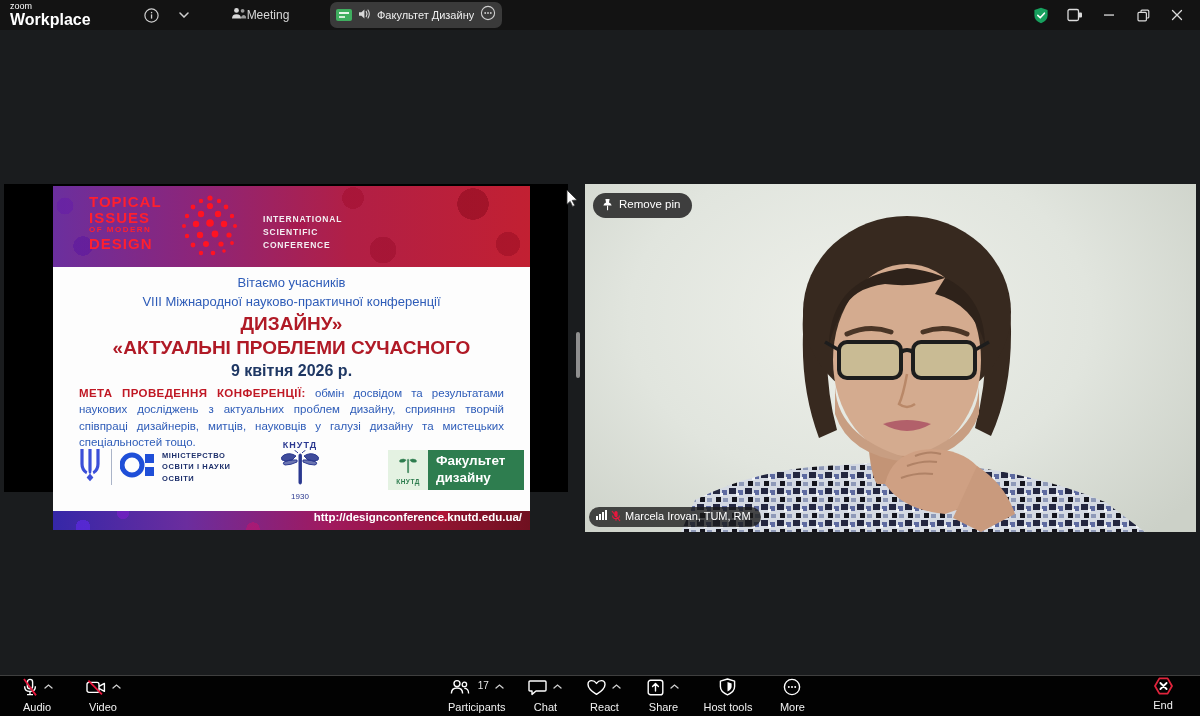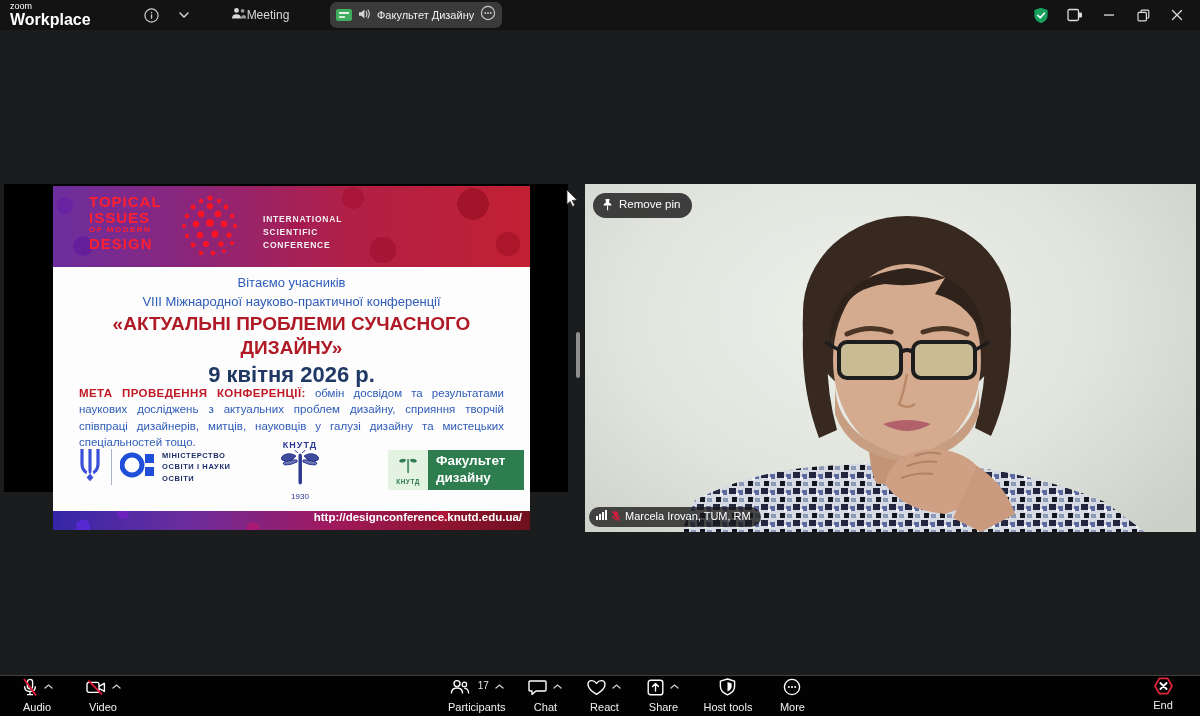--- a/index.html
+++ b/index.html
@@ -50,21 +50,21 @@
   .banner-title .small { font-size:8px; letter-spacing:1.5px; display:block; margin:1px 0 2px; }
   .conf-title { position:absolute; left:210px; top:27px; color:#f3eef2; font-size:8.5px; font-weight:700;
     letter-spacing:.8px; line-height:1.5; }
   .sphere { position:absolute; left:118px; top:4px; }
 
   .welcome { position:absolute; left:0; top:88px; width:477px; text-align:center; color:#2e5cb8;
     font-size:13px; line-height:1.45; }
   .slide-title { position:absolute; left:0; top:126px; width:477px; text-align:center; color:#b01a26;
     font-size:19px; font-weight:700; line-height:1.25; }
   .slide-date { position:absolute; left:0; top:176px; width:477px; text-align:center; color:#1f3864;
-    font-size:22px; font-weight:700; }
+    font-size:16px; font-weight:700; }
   .meta { position:absolute; left:0; top:199px; width:477px; padding:0 26px; text-align:justify;
     font-size:11.5px; line-height:1.42; color:#2e5cb8; }
   .meta .lbl { color:#c01824; font-weight:700; letter-spacing:.4px; }
 
   .logos { position:absolute; left:0; top:254px; width:477px; height:66px; }
   .ministry { position:absolute; left:24px; top:8px; display:flex; align-items:center; gap:8px; }
   .ministry .divider { width:1px; height:36px; background:#aab4c8; }
   .ministry .mtext { color:#1d2f6b; font-size:7.5px; font-weight:700; letter-spacing:.6px; line-height:1.5; }
   .knutd-logo { position:absolute; left:212px; top:0; width:70px; text-align:center; color:#2b3990; }
   .knutd-logo .kname { font-size:9px; font-weight:700; letter-spacing:1px; }
@@ -243,22 +243,22 @@
             <div>SCIENTIFIC</div>
             <div>CONFERENCE</div>
           </div>
         </div>
 
         <div class="welcome">
           <div>Вітаємо учасників</div>
           <div>VIII Міжнародної науково-практичної конференції</div>
         </div>
         <div class="slide-title">
+          <div>ДИЗАЙНУ»</div>
           <div>«АКТУАЛЬНІ ПРОБЛЕМИ СУЧАСНОГО</div>
-          <div>ДИЗАЙНУ»</div>
         </div>
         <div class="slide-date">9 квітня 2026 р.</div>
         <div class="meta">
           <span class="lbl">МЕТА ПРОВЕДЕННЯ КОНФЕРЕНЦІЇ:</span>
           <span>обмін досвідом та результатами наукових досліджень з актуальних проблем дизайну, сприяння творчій співпраці дизайнерів, митців, науковців у галузі дизайну та мистецьких спеціальностей тощо.</span>
         </div>
 
         <div class="logos">
           <div class="ministry">
             <span>

